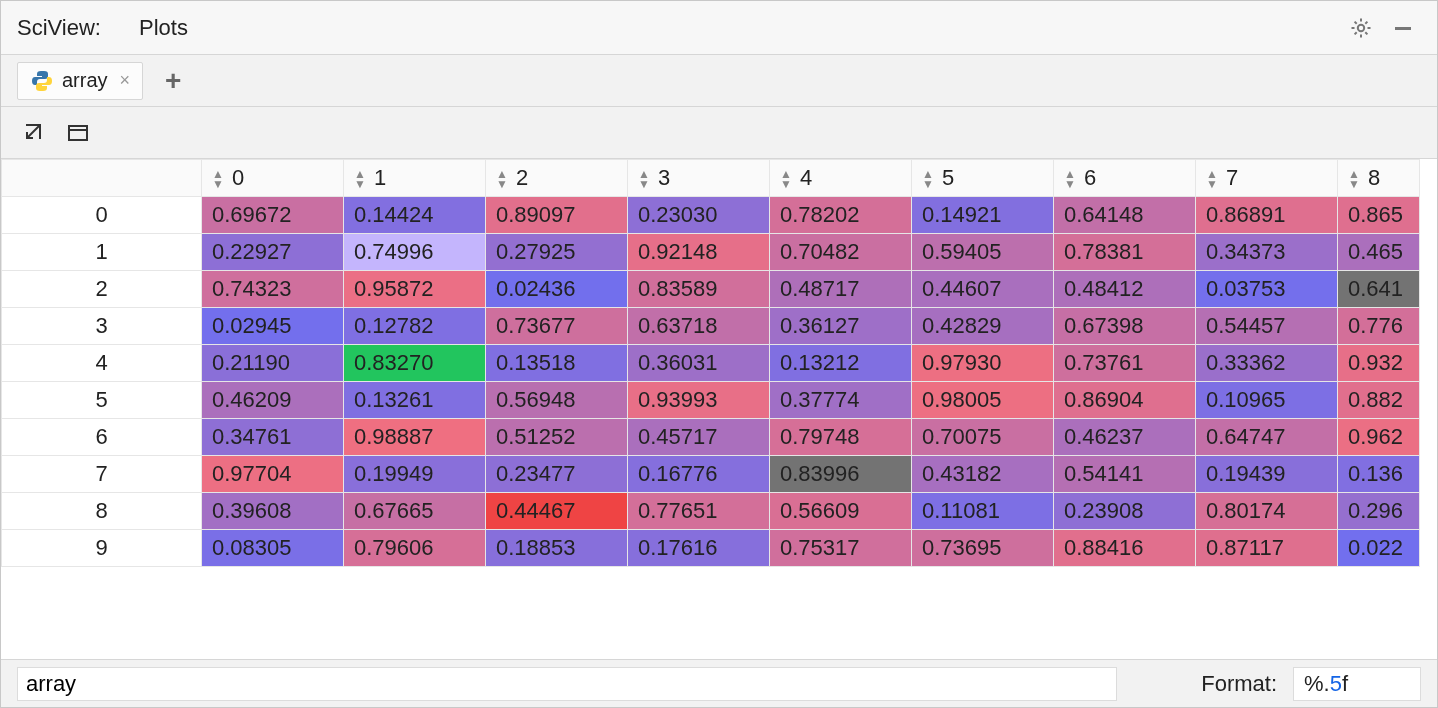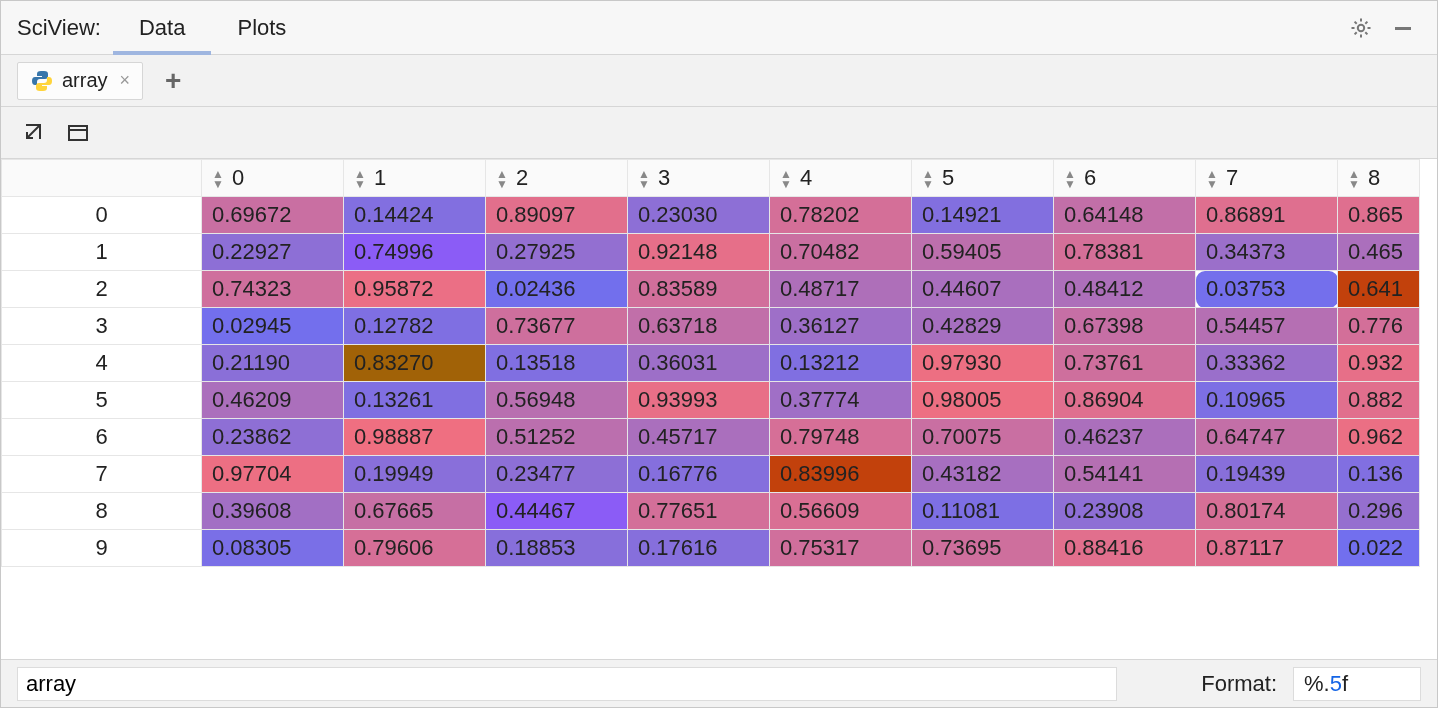--- a/index.html
+++ b/index.html
@@ -44,21 +44,20 @@
   .fmtbox .p1{color:#222;} .fmtbox .p2{color:#1565e6;} .fmtbox .p3{color:#222;}
 </style>
 </head>
 <body>
 
 <div class="root">
 
   <div class="titlebar">
     <span class="title">SciView:</span>
     <div class="tabs">
-      <div class="tab active">Data</div>
       <div class="tab">Plots</div>
     </div>
     <div class="spacer"></div>
     <div class="icon-btn">
       <svg width="24" height="24" viewBox="0 0 24 24" fill="none" stroke="#777" stroke-width="2">
         <circle cx="12" cy="12" r="3.2"></circle>
         <path d="M12 2.5v3M12 18.5v3M21.5 12h-3M5.5 12h-3M18.4 5.6l-2.1 2.1M7.7 16.3l-2.1 2.1M18.4 18.4l-2.1-2.1M7.7 7.7 5.6 5.6"></path>
       </svg>
     </div>
     <div class="icon-btn">
@@ -123,57 +122,57 @@
             <td class="cell" style="background: rgb(141, 111, 214);">0.23030</td>
             <td class="cell" style="background: rgb(212, 111, 152);">0.78202</td>
             <td class="cell" style="background: rgb(130, 111, 223);">0.14921</td>
             <td class="cell" style="background: rgb(194, 111, 168);">0.64148</td>
             <td class="cell" style="background: rgb(223, 111, 143);">0.86891</td>
             <td class="cell last" style="background: rgb(223, 111, 143);">0.865</td>
           </tr>
           <tr>
             <th class="rowhdr">1</th>
             <td class="cell" style="background: rgb(141, 111, 214);">0.22927</td>
-            <td class="cell" style="background: #8b5cf6;">0.74996</td>
+            <td class="cell" style="background: #c4b5fd;">0.74996</td>
             <td class="cell" style="background: rgb(147, 111, 209);">0.27925</td>
             <td class="cell" style="background: rgb(230, 111, 137);">0.92148</td>
             <td class="cell" style="background: rgb(202, 111, 161);">0.70482</td>
             <td class="cell" style="background: rgb(188, 111, 173);">0.59405</td>
             <td class="cell" style="background: rgb(212, 111, 152);">0.78381</td>
             <td class="cell" style="background: rgb(155, 111, 202);">0.34373</td>
             <td class="cell last" style="background: rgb(171, 111, 188);">0.465</td>
           </tr>
           <tr>
             <th class="rowhdr">2</th>
             <td class="cell" style="background: rgb(207, 111, 157);">0.74323</td>
             <td class="cell" style="background: rgb(235, 111, 133);">0.95872</td>
             <td class="cell" style="background: rgb(114, 111, 237);">0.02436</td>
             <td class="cell" style="background: rgb(209, 111, 155);">0.83589</td>
             <td class="cell" style="background: rgb(174, 111, 185);">0.48717</td>
             <td class="cell" style="background: rgb(169, 111, 190);">0.44607</td>
             <td class="cell" style="background: rgb(173, 111, 186);">0.48412</td>
-            <td class="cell" style="background: rgb(116, 111, 236); border-radius: 9px;">0.03753</td>
-            <td class="cell last" style="background: #c2410c;">0.641</td>
+            <td class="cell" style="background: rgb(116, 111, 236);">0.03753</td>
+            <td class="cell last" style="background: #737373;">0.641</td>
           </tr>
           <tr>
             <th class="rowhdr">3</th>
             <td class="cell" style="background: rgb(115, 111, 237);">0.02945</td>
             <td class="cell" style="background: rgb(127, 111, 226);">0.12782</td>
             <td class="cell" style="background: rgb(206, 111, 157);">0.73677</td>
             <td class="cell" style="background: rgb(193, 111, 169);">0.63718</td>
             <td class="cell" style="background: rgb(158, 111, 200);">0.36127</td>
             <td class="cell" style="background: rgb(166, 111, 192);">0.42829</td>
             <td class="cell" style="background: rgb(198, 111, 165);">0.67398</td>
             <td class="cell" style="background: rgb(181, 111, 179);">0.54457</td>
             <td class="cell last" style="background: rgb(211, 111, 153);">0.776</td>
           </tr>
           <tr>
             <th class="rowhdr">4</th>
             <td class="cell" style="background: rgb(138, 111, 216);">0.21190</td>
-            <td class="cell" style="background: #a16207;">0.83270</td>
+            <td class="cell" style="background: #22c55e;">0.83270</td>
             <td class="cell" style="background: rgb(128, 111, 225);">0.13518</td>
             <td class="cell" style="background: rgb(157, 111, 200);">0.36031</td>
             <td class="cell" style="background: rgb(128, 111, 225);">0.13212</td>
             <td class="cell" style="background: rgb(237, 111, 130);">0.97930</td>
             <td class="cell" style="background: rgb(206, 111, 157);">0.73761</td>
             <td class="cell" style="background: rgb(154, 111, 203);">0.33362</td>
             <td class="cell last" style="background: rgb(231, 111, 136);">0.932</td>
           </tr>
           <tr>
             <th class="rowhdr">5</th>
@@ -182,47 +181,47 @@
             <td class="cell" style="background: rgb(184, 111, 176);">0.56948</td>
             <td class="cell" style="background: rgb(232, 111, 135);">0.93993</td>
             <td class="cell" style="background: rgb(160, 111, 198);">0.37774</td>
             <td class="cell" style="background: rgb(237, 111, 130); margin-left: 28px;">0.98005</td>
             <td class="cell" style="background: rgb(223, 111, 143);">0.86904</td>
             <td class="cell" style="background: rgb(125, 111, 228);">0.10965</td>
             <td class="cell last" style="background: rgb(225, 111, 141);">0.882</td>
           </tr>
           <tr>
             <th class="rowhdr">6</th>
-            <td class="cell" style="background: rgb(142, 111, 213);">0.23862</td>
+            <td class="cell" style="background: rgb(142, 111, 213);">0.34761</td>
             <td class="cell" style="background: rgb(239, 111, 129);">0.98887</td>
             <td class="cell" style="background: rgb(187, 111, 174);">0.51252</td>
             <td class="cell" style="background: rgb(170, 111, 189);">0.45717</td>
             <td class="cell" style="background: rgb(214, 111, 151);">0.79748</td>
             <td class="cell" style="background: rgb(201, 111, 162);">0.70075</td>
             <td class="cell" style="background: rgb(171, 111, 188);">0.46237</td>
             <td class="cell" style="background: rgb(195, 111, 167);">0.64747</td>
             <td class="cell last" style="background: rgb(235, 111, 132);">0.962</td>
           </tr>
           <tr>
             <th class="rowhdr">7</th>
             <td class="cell" style="background: rgb(237, 111, 131);">0.97704</td>
             <td class="cell" style="background: rgb(137, 111, 218);">0.19949</td>
             <td class="cell" style="background: rgb(141, 111, 214);">0.23477</td>
             <td class="cell" style="background: rgb(133, 111, 221);">0.16776</td>
-            <td class="cell" style="background: #c2410c;">0.83996</td>
+            <td class="cell" style="background: #737373;">0.83996</td>
             <td class="cell" style="background: rgb(167, 111, 192);">0.43182</td>
             <td class="cell" style="background: rgb(181, 111, 179);">0.54141</td>
             <td class="cell" style="background: rgb(136, 111, 218);">0.19439</td>
             <td class="cell last" style="background: rgb(129, 111, 225);">0.136</td>
           </tr>
           <tr>
             <th class="rowhdr">8</th>
             <td class="cell" style="background: rgb(162, 111, 196);">0.39608</td>
             <td class="cell" style="background: rgb(198, 111, 164);">0.67665</td>
-            <td class="cell" style="background: #8b5cf6;">0.44467</td>
+            <td class="cell" style="background: #ef4444;">0.44467</td>
             <td class="cell" style="background: rgb(211, 111, 153);">0.77651</td>
             <td class="cell" style="background: rgb(217, 111, 148);">0.56609</td>
             <td class="cell" style="background: rgb(125, 111, 228);">0.11081</td>
             <td class="cell" style="background: rgb(142, 111, 213);">0.23908</td>
             <td class="cell" style="background: rgb(214, 111, 150);">0.80174</td>
             <td class="cell last" style="background: rgb(149, 111, 207);">0.296</td>
           </tr>
           <tr>
             <th class="rowhdr">9</th>
             <td class="cell" style="background: rgb(122, 111, 231);">0.08305</td>

